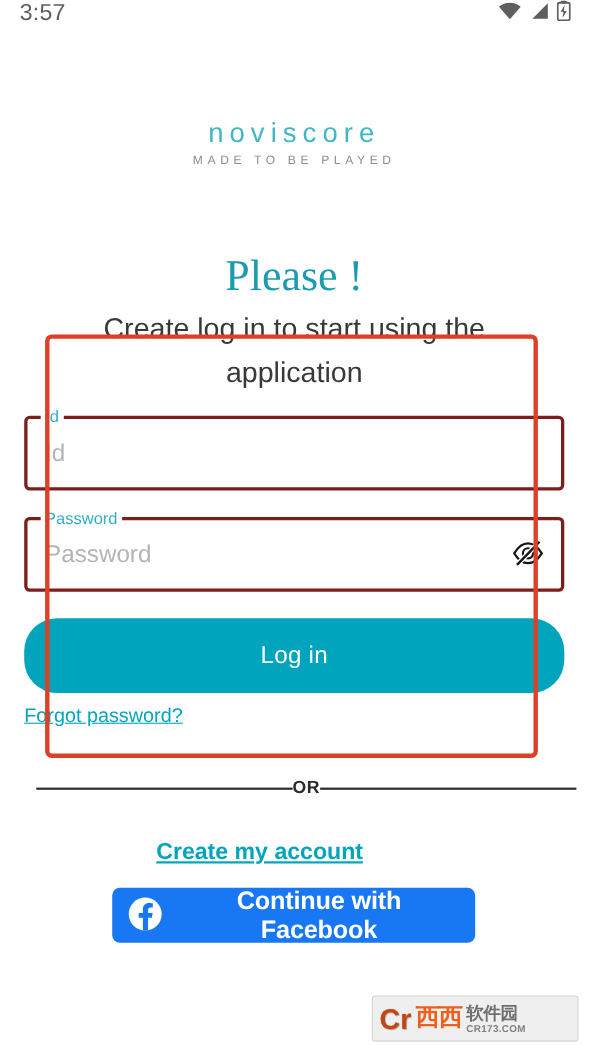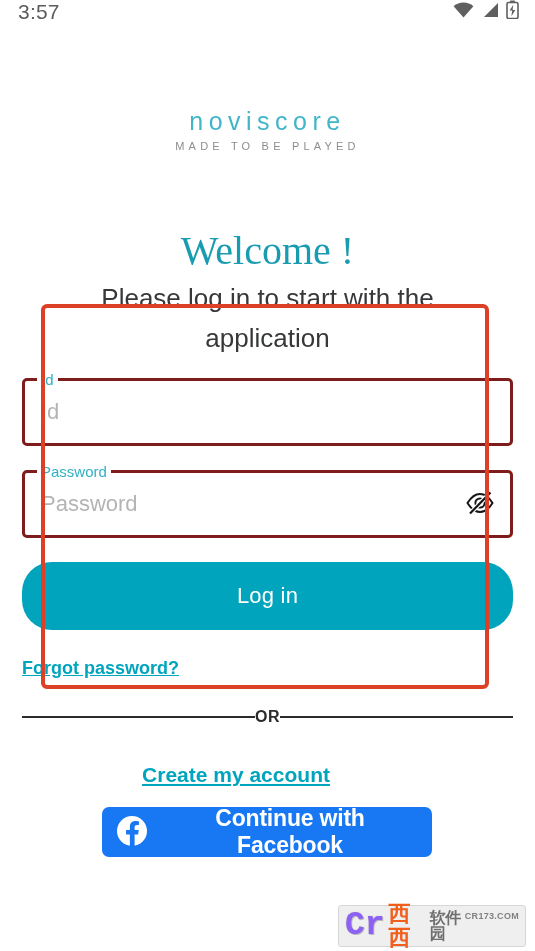--- a/index.html
+++ b/index.html
@@ -152,33 +152,33 @@
     background: #00a5bd;
     color: #ffffff;
     font-size: 22px;
     font-family: "Liberation Sans", sans-serif;
     cursor: pointer;
     letter-spacing: 0.2px;
   }
 
   .forgot-link {
     display: inline-block;
-    margin-top: 28px;
+    margin-top: 10px;
     font-size: 18px;
-    font-weight: bold;
+    font-weight: normal;
     color: #00a5bd;
     text-decoration: underline;
     font-family: "Liberation Sans", sans-serif;
     cursor: pointer;
   }
 
   
   .or-divider {
     position: absolute;
-    top: 708px; left: 22px;
+    top: 708px; left: 33px;
     width: 491px;
     display: flex;
     align-items: center;
   }
   .or-rule {
     flex: 1;
     height: 2px;
     background: #2b2b2b;
   }
   .or-text {
@@ -249,38 +249,38 @@
     background: #efefef;
     border: 1px solid #d5d5d5;
     border-radius: 3px;
     display: flex;
     align-items: center;
     gap: 4px;
     padding: 0 6px;
     opacity: 0.97;
   }
   .wm-cr {
-    font-family: Liberation Mono, monospace;
-    font-size: 33px;
-    color: #8b5cf6;
+    font-family: Liberation Sans, sans-serif;
+    font-size: 26px;
+    color: #c2410c;
     text-shadow: 0 0 1px #9a9a9a, 1px 1px 0 #bbbbbb;
     font-weight: bold;
     line-height: 26px;
   }
   .wm-xixi {
     font-size: 22px;
     font-weight: bold;
     color: #f05a14;
     font-family: "DejaVu Sans", sans-serif;
     line-height: 24px;
     letter-spacing: -1px;
   }
   .wm-right {
     display: flex;
-    flex-direction: row;
+    flex-direction: column;
     line-height: 1;
   }
   .wm-soft {
     font-size: 16px;
     font-weight: bold;
     color: #6b6b6b;
     font-family: "DejaVu Sans", sans-serif;
     letter-spacing: -0.5px;
   }
   .wm-url {
@@ -318,22 +318,22 @@
         </svg>
       </span>
     </div>
   </div>
 
   <div class="logo-block">
     <div class="logo-word">noviscore</div>
     <div class="logo-tagline">MADE TO BE PLAYED</div>
   </div>
 
-  <div class="welcome-title">Welcome !</div>
-  <div class="welcome-sub">Please log in to start with the application</div>
+  <div class="welcome-title">Please !</div>
+  <div class="welcome-sub">Create log in to start using the application</div>
 
   <div class="form-area">
 
     <div class="field">
       <span class="field-label">Id</span>
       <input class="field-input" type="text" placeholder="Id" style="">
     </div>
 
     <div class="field">
       <span class="field-label">Password</span>

